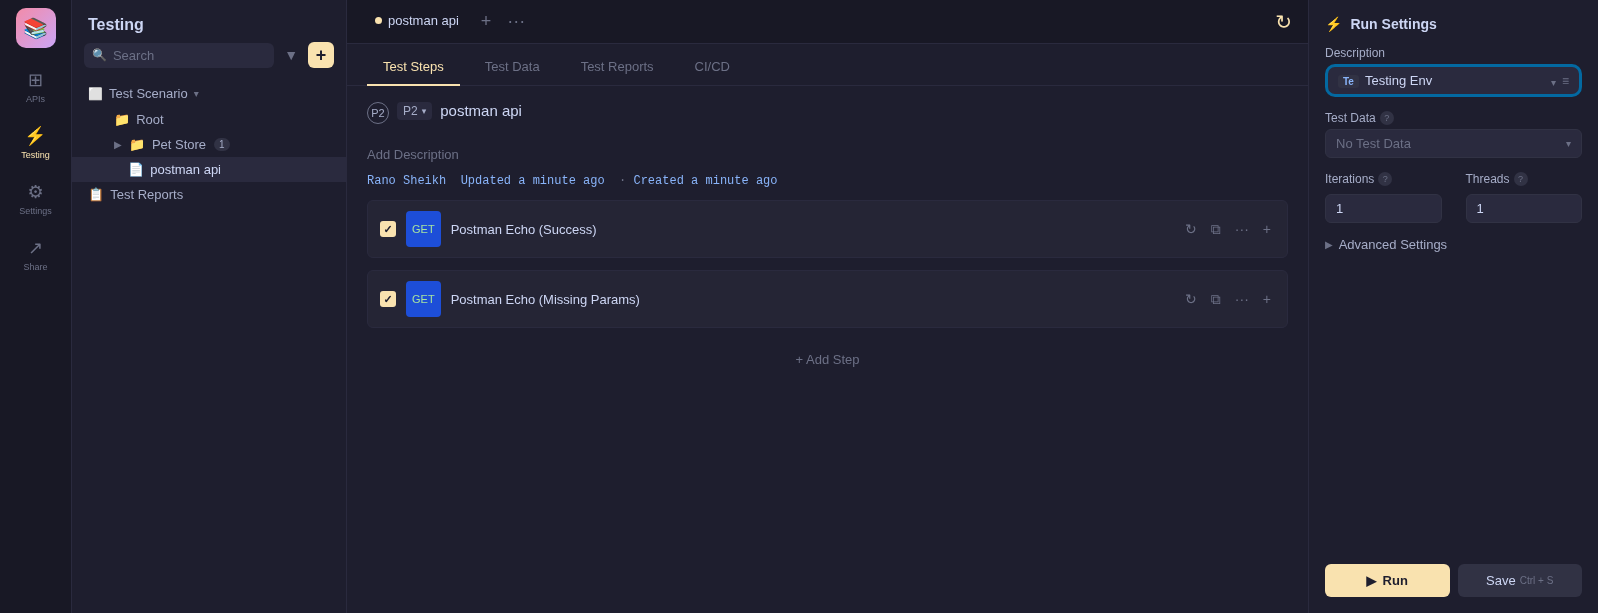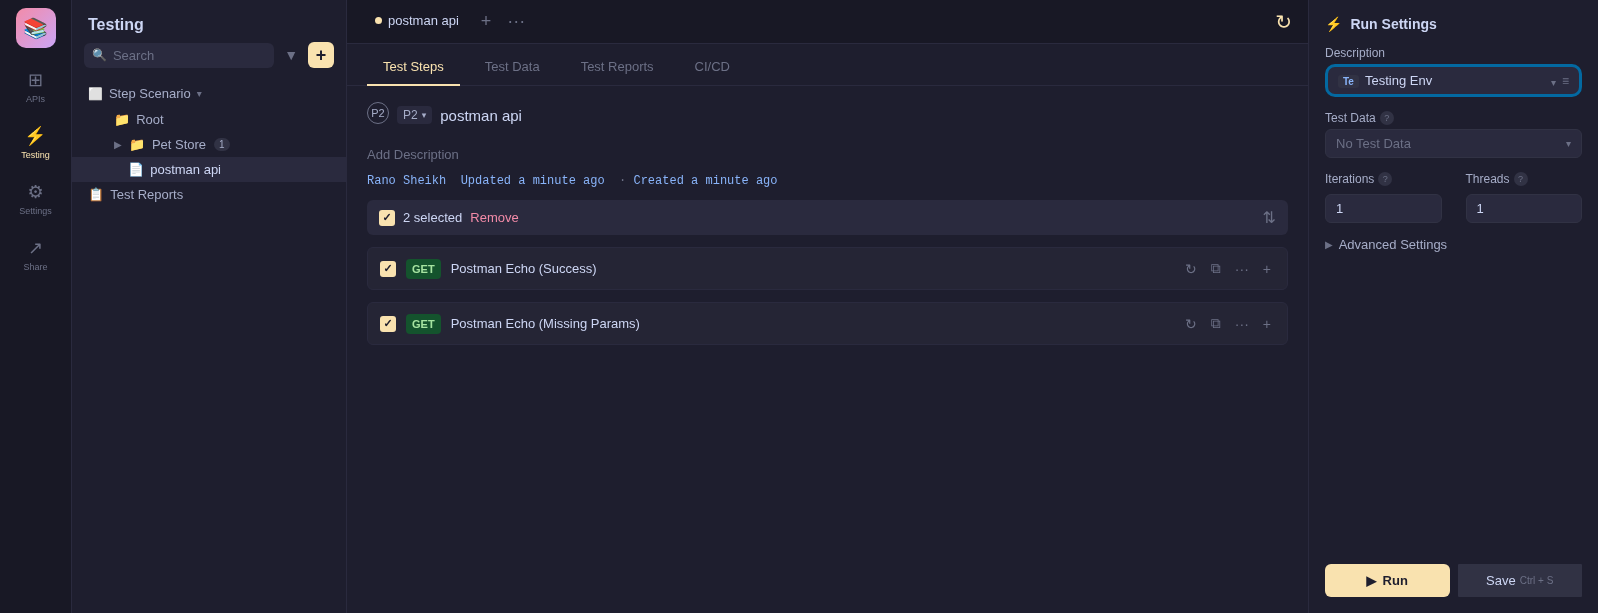--- a/index.html
+++ b/index.html
@@ -252,21 +252,21 @@
       padding: 16px 20px;
       overflow-y: auto;
       display: flex;
       flex-direction: column;
       gap: 12px;
     }
 
     
     .title-row {
       display: flex;
-      align-items: flex-end;
+      align-items: flex-start;
       gap: 8px;
     }
     .priority-badge {
       background: transparent;
       border: 1px solid #6c7086;
       border-radius: 50%;
       width: 22px;
       height: 22px;
       display: flex;
       align-items: center;
@@ -356,25 +356,25 @@
       background: #f9e2af;
       border-radius: 3px;
       display: flex;
       align-items: center;
       justify-content: center;
       cursor: pointer;
       flex-shrink: 0;
     }
     .step-check::after { content: '✓'; font-size: 11px; color: #1e1e2e; font-weight: bold; }
     .method-badge {
-      background: #14532d;
+      background: #1d4ed8;
       color: #a6e3a1;
       font-size: 11px;
-      font-weight: 700;
-      padding: 4px 6px;
+      font-weight: 400;
+      padding: 12px 6px;
       border-radius: 4px;
       flex-shrink: 0;
     }
     .step-name {
       flex: 1;
       font-size: 13px;
       color: #cdd6f4;
     }
     .step-actions {
       display: flex;
@@ -529,21 +529,21 @@
       display: flex;
       align-items: center;
       justify-content: center;
       gap: 6px;
     }
     .save-button {
       flex: 1;
       background: #313244;
       color: #cdd6f4;
       border: none;
-      border-radius: 1px;
+      border-radius: 6px;
       padding: 9px 16px;
       font-size: 13px;
       cursor: pointer;
       display: flex;
       align-items: center;
       justify-content: center;
       gap: 4px;
     }
     .kbd {
       font-size: 10px;
@@ -582,21 +582,21 @@
       <span style="color:#6c7086;font-size:12px;">🔍</span>
       <input type="text" placeholder="Search" style="">
     </div>
     <button class="filter-btn">▼</button>
     <button class="add-btn">+</button>
   </div>
 
   <div class="tree-section">
     <div class="tree-header">
       <span style="font-size:12px;">⬜</span>
-      <span>Step Scenario</span>
+      <span>Test Scenario</span>
       <span class="chevron">▾</span>
     </div>
     <div class="tree-item depth2">
       <span class="folder-icon">📁</span>
       <span>Root</span>
     </div>
     <div class="tree-item depth2">
       <span class="chevron" style="margin-right:2px;">▶</span>
       <span class="folder-icon">📁</span>
       <span>Pet Store</span>
@@ -645,27 +645,20 @@
     </div>
 
     <div class="description-placeholder">Add Description</div>
 
     <div class="meta-text">
       <span style="color:#89b4fa;">Rano Sheikh</span>
       &nbsp;<span>Updated a minute ago</span>
       &nbsp;·&nbsp;<span>Created a minute ago</span>
     </div>
 
-    <div class="selection-bar">
-      <div class="check-all"></div>
-      <span class="selection-count">2 selected</span>
-      <button class="remove-btn">Remove</button>
-      <div class="selection-spacer"></div>
-      <span class="sort-icon">⇅</span>
-    </div>
 
     <div class="step-row">
       <div class="step-check"></div>
       <span class="method-badge">GET</span>
       <span class="step-name">Postman Echo (Success)</span>
       <div class="step-actions">
         <button>↻</button>
         <button>⧉</button>
         <button>···</button>
         <button>+</button>
@@ -677,20 +670,23 @@
       <span class="method-badge">GET</span>
       <span class="step-name">Postman Echo (Missing Params)</span>
       <div class="step-actions">
         <button>↻</button>
         <button>⧉</button>
         <button>···</button>
         <button>+</button>
       </div>
     </div>
 
+    <div class="add-step-row">
+      <span>+ Add Step</span>
+    </div>
   </div>
 </div>
 
 <div class="right-panel">
   <div class="right-panel-title">
     <span class="run-settings-icon">⚡</span>
     <span>Run Settings</span>
   </div>
 
   <div>

